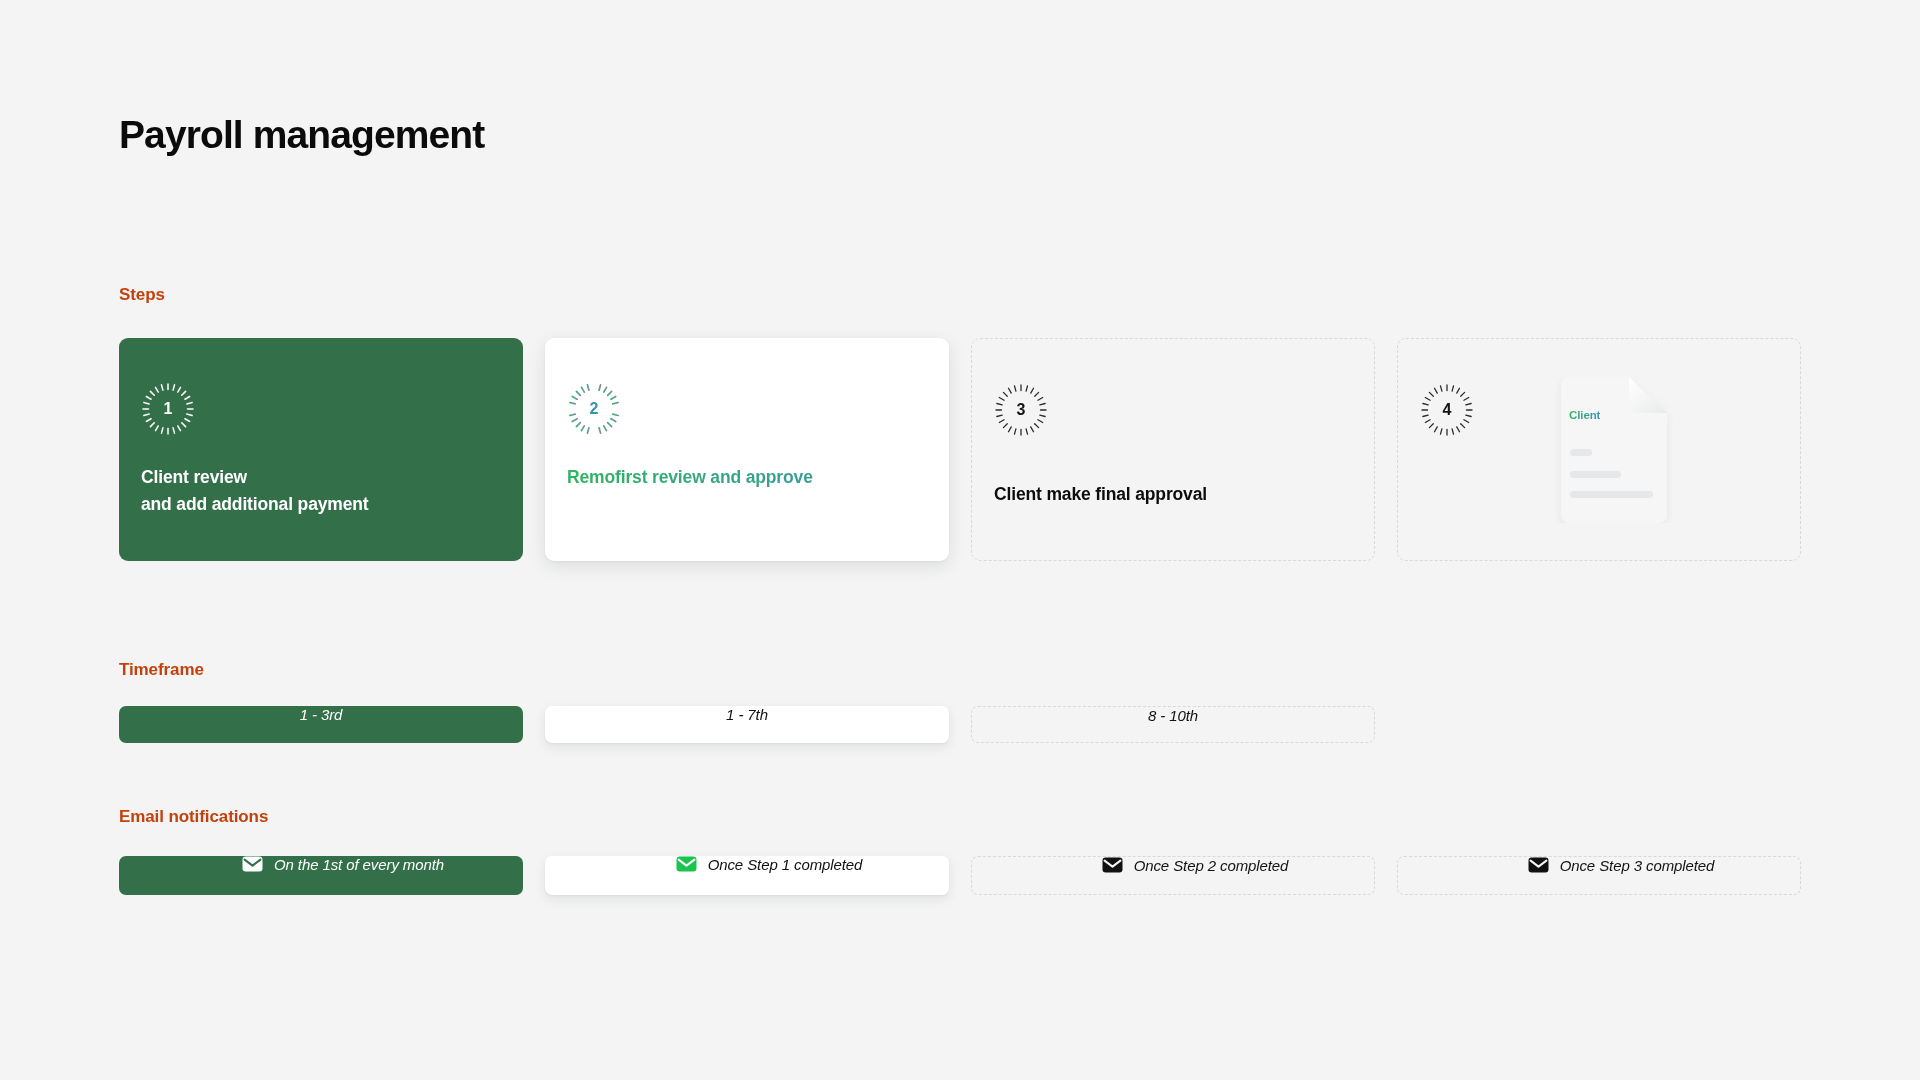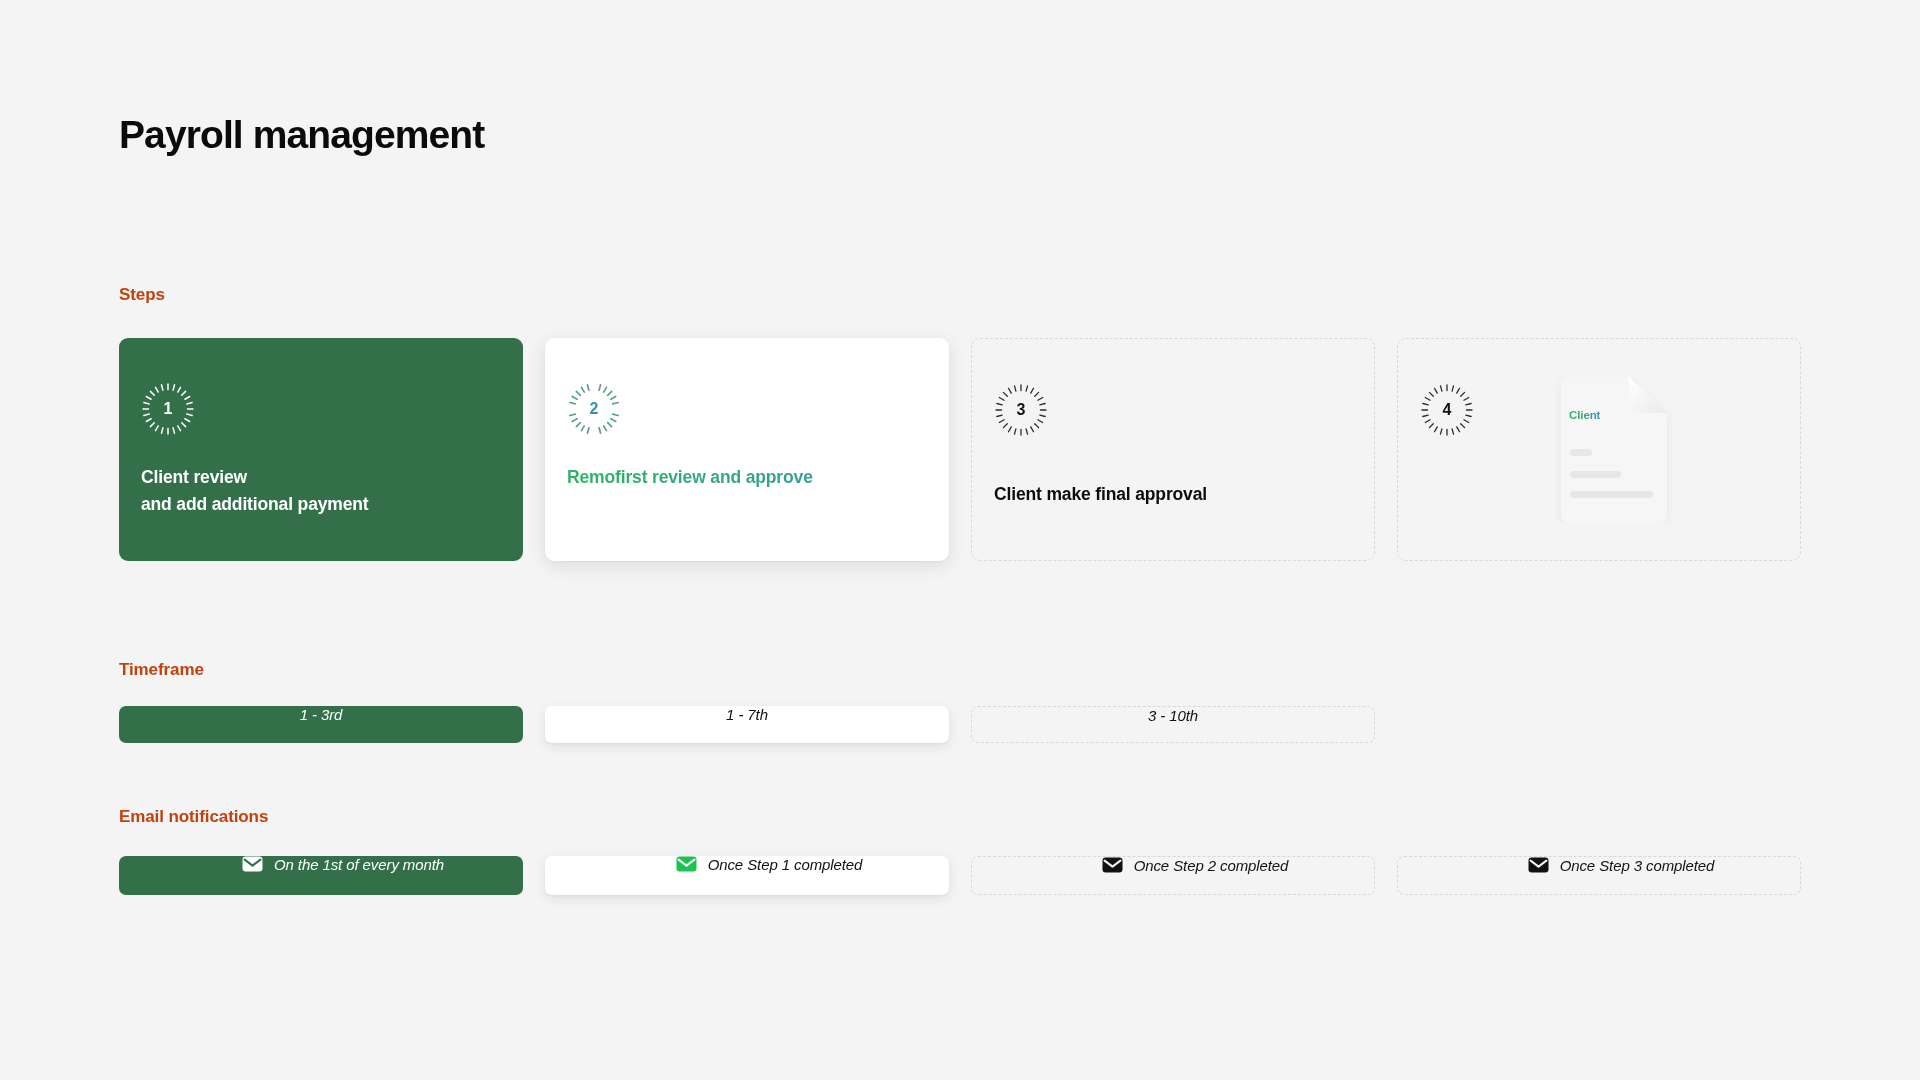--- a/index.html
+++ b/index.html
@@ -353,21 +353,21 @@
   <div class="section-label" id="label-time">Timeframe</div>
 
   <div class="row" id="row-time">
     <div class="pill filled">
       <span>1 - 3rd</span>
     </div>
     <div class="pill active">
       <span>1 - 7th</span>
     </div>
     <div class="pill ghost">
-      <span>3 - 10th</span>
+      <span>8 - 10th</span>
     </div>
   </div>
 
   <div class="section-label" id="label-email">Email notifications</div>
 
   <div class="row" id="row-email">
 
     <div class="pill filled">
       <span class="mail-icon">
         <svg width="21" height="16" viewBox="0 0 21 16" aria-hidden="true">

